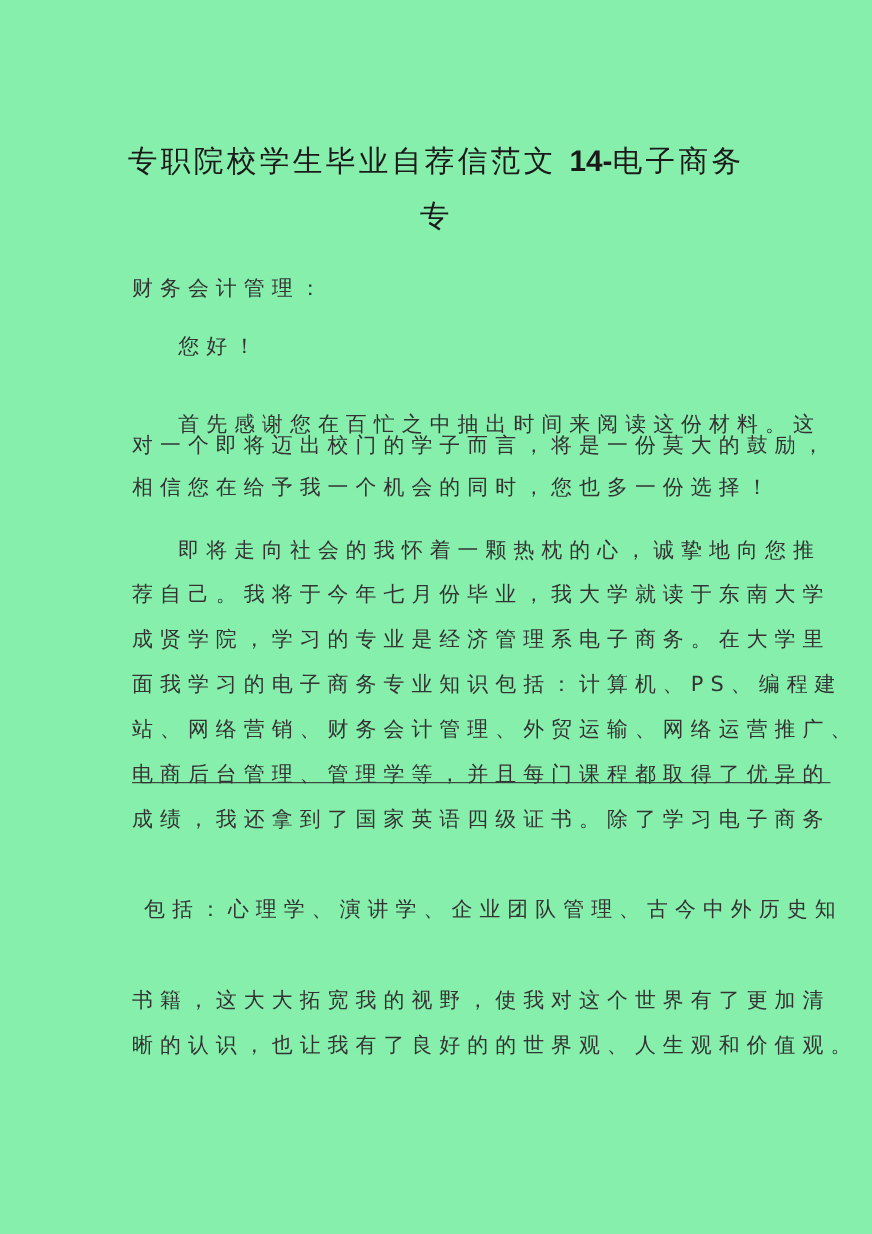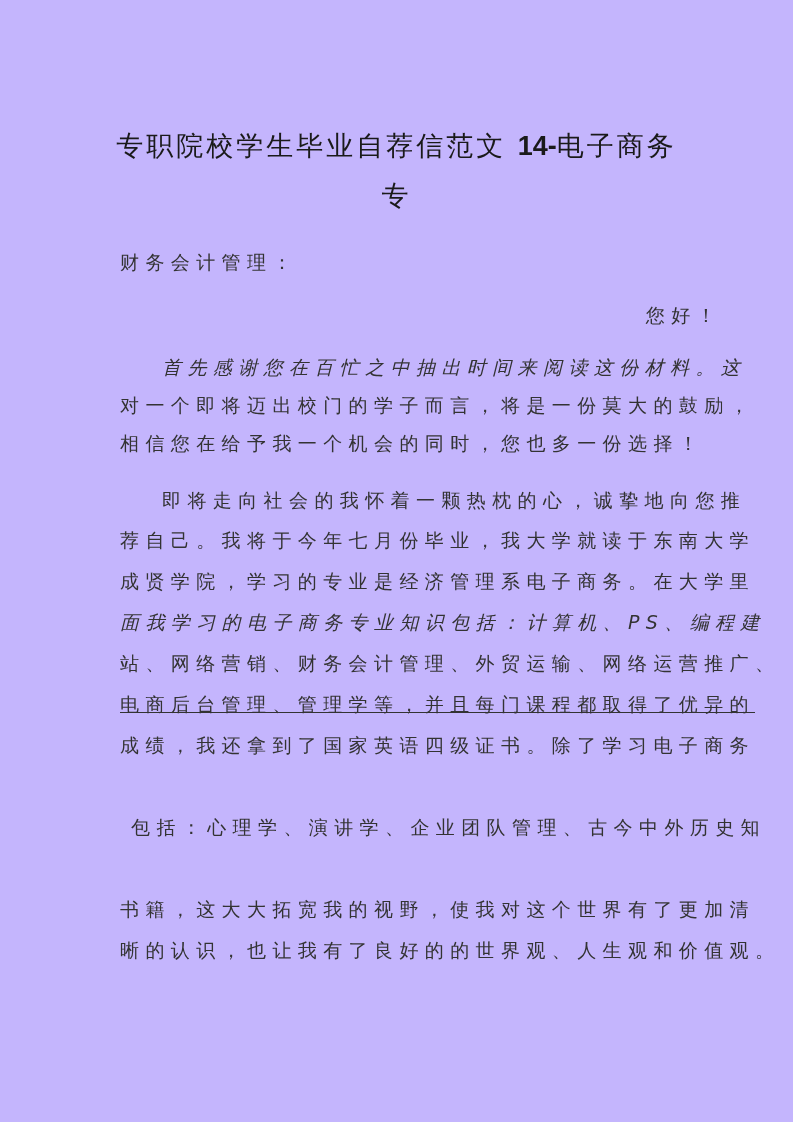--- a/index.html
+++ b/index.html
@@ -14,21 +14,21 @@
       overflow: hidden;
       font-family: "DejaVu Sans", "Liberation Sans", sans-serif;
       color: #2b2b2b;
     }
     .page {
       position: absolute;
       left: 0;
       top: 0;
       width: 793px;
       height: 1122px;
-      background: #c4b5fd;
+      background: #86efac;
     }
     .title {
       position: absolute;
       left: 0;
       width: 793px;
       text-align: center;
       font-size: 27px;
       letter-spacing: 3px;
       color: #1a1a1a;
       font-weight: normal;
@@ -44,41 +44,41 @@
     .line {
       position: absolute;
       left: 120px;
       width: 560px;
       font-size: 19px;
       letter-spacing: 6.4px;
       white-space: nowrap;
       color: #333333;
       line-height: 24px;
     }
-    .indent { left: 162px; text-align: right; }
+    .indent { left: 162px; }
   </style>
 </head>
 <body>
 
 <div class="page">
 
   <h1 class="title title-line1"><span>专职院校学生毕业自荐信范文 </span><span class="num">14-</span><span>电子商务</span></h1>
   <div class="title title-line2">专</div>
 
   <div class="line" style="top:250px;">财务会计管理：</div>
   <div class="line indent" style="top:303px;">您好！</div>
 
-  <div class="line indent" style="top:355px;font-style:italic;">首先感谢您在百忙之中抽出时间来阅读这份材料。这</div>
+  <div class="line indent" style="top:374px;">首先感谢您在百忙之中抽出时间来阅读这份材料。这</div>
   <div class="line" style="top:393px;">对一个即将迈出校门的学子而言，将是一份莫大的鼓励，</div>
   <div class="line" style="top:431px;">相信您在给予我一个机会的同时，您也多一份选择！</div>
 
   <div class="line indent" style="top:488px;">即将走向社会的我怀着一颗热枕的心，诚挚地向您推</div>
   <div class="line" style="top:528px;">荐自己。我将于今年七月份毕业，我大学就读于东南大学</div>
   <div class="line" style="top:569px;">成贤学院，学习的专业是经济管理系电子商务。在大学里</div>
-  <div class="line" style="top:610px;font-style:italic;">面我学习的电子商务专业知识包括：计算机、PS、编程建</div>
+  <div class="line" style="top:610px;">面我学习的电子商务专业知识包括：计算机、PS、编程建</div>
   <div class="line" style="top:651px;">站、网络营销、财务会计管理、外贸运输、网络运营推广、</div>
   <div class="line" style="top:692px;text-decoration:underline;">电商后台管理、管理学等，并且每门课程都取得了优异的</div>
   <div class="line" style="top:733px;">成绩，我还拿到了国家英语四级证书。除了学习电子商务</div>
   <div class="line" style="top:815px;margin-left:11px;">包括：心理学、演讲学、企业团队管理、古今中外历史知</div>
   <div class="line" style="top:897px;">书籍，这大大拓宽我的视野，使我对这个世界有了更加清</div>
   <div class="line" style="top:938px;">晰的认识，也让我有了良好的的世界观、人生观和价值观。</div>
 
 </div>
 
 </body></html>

